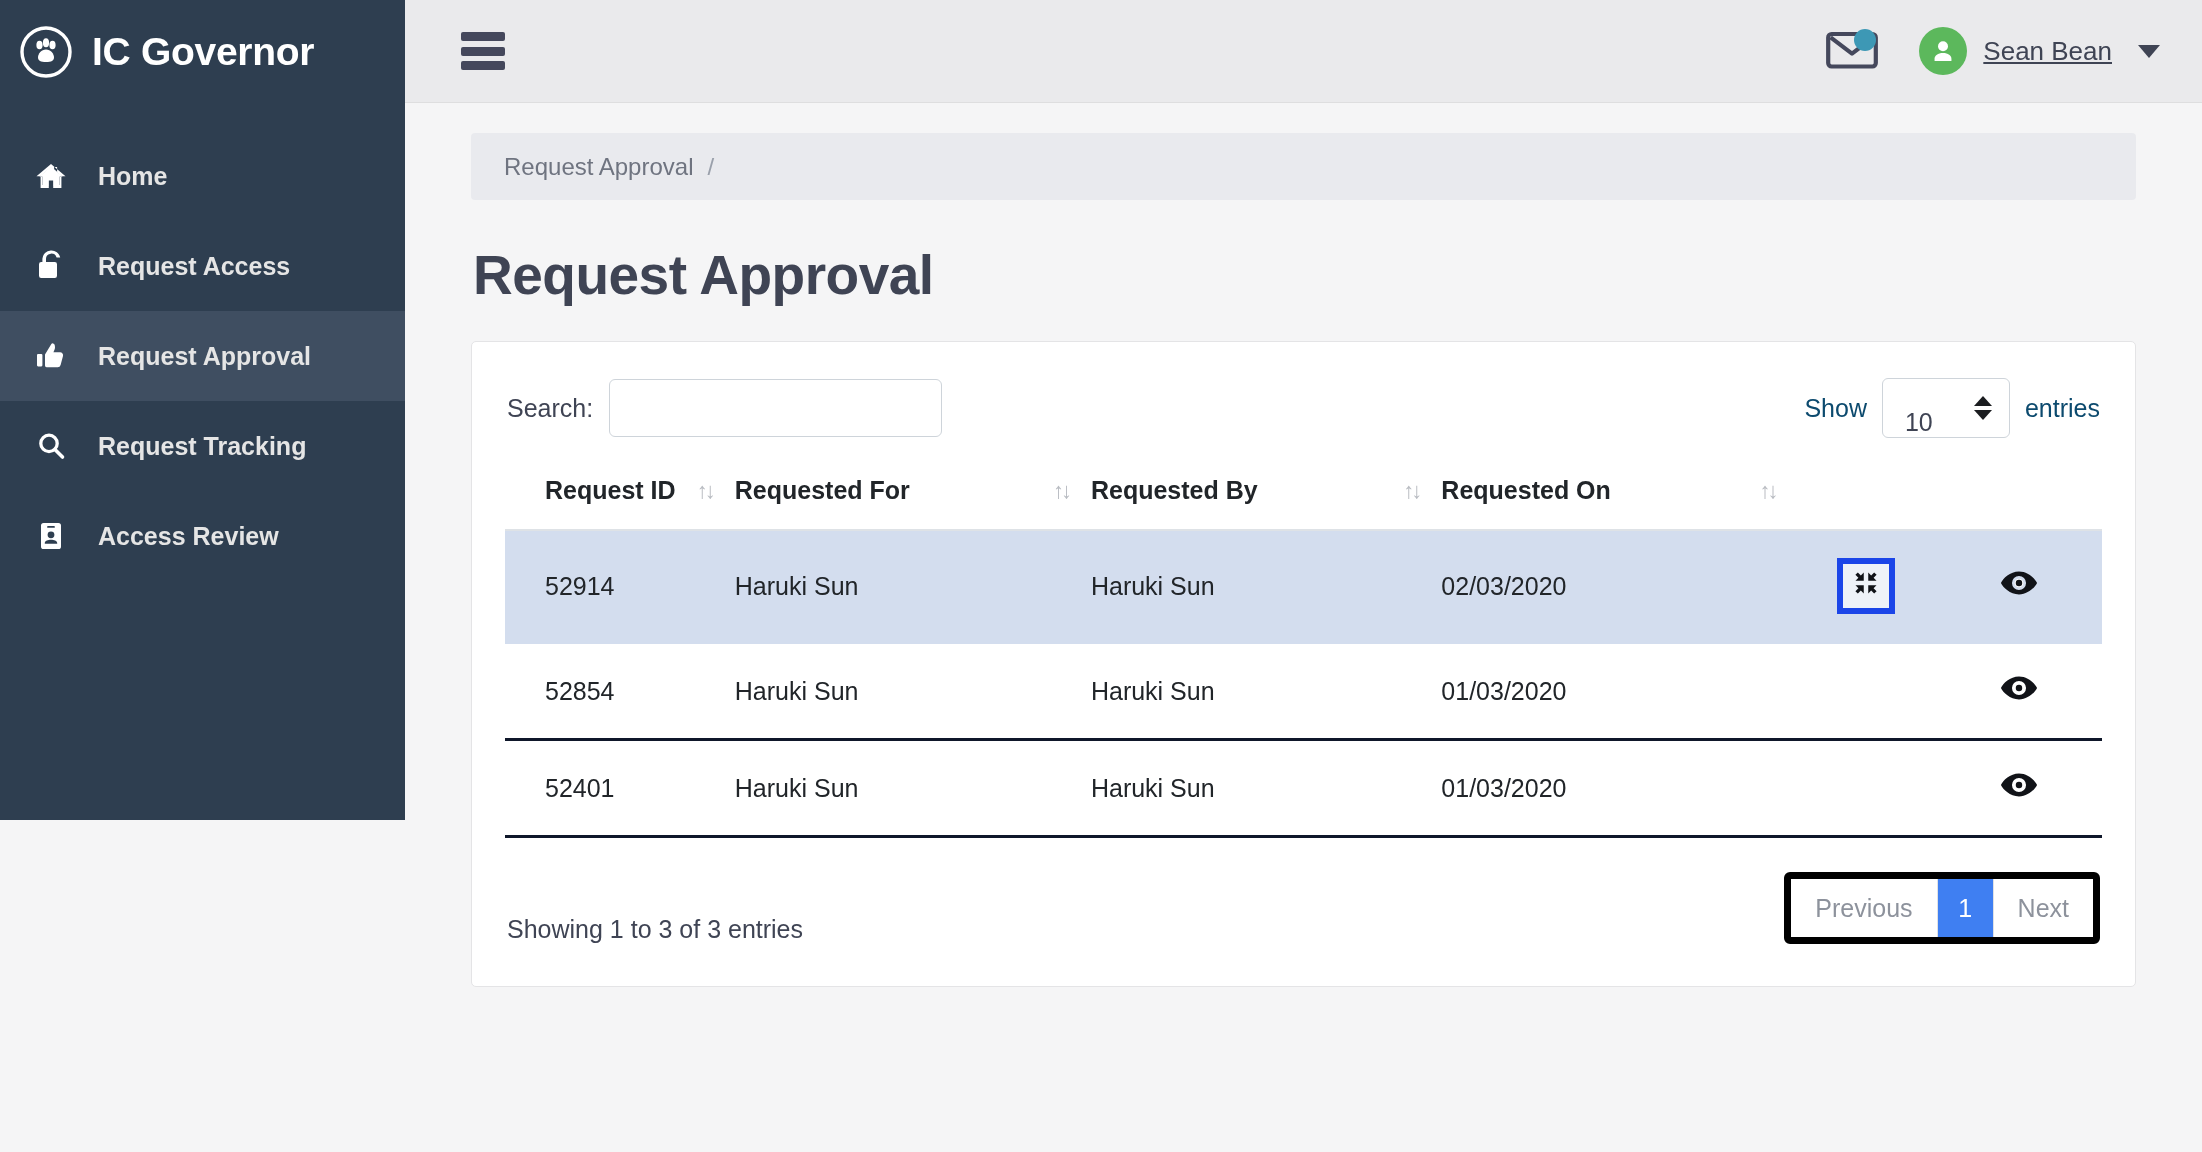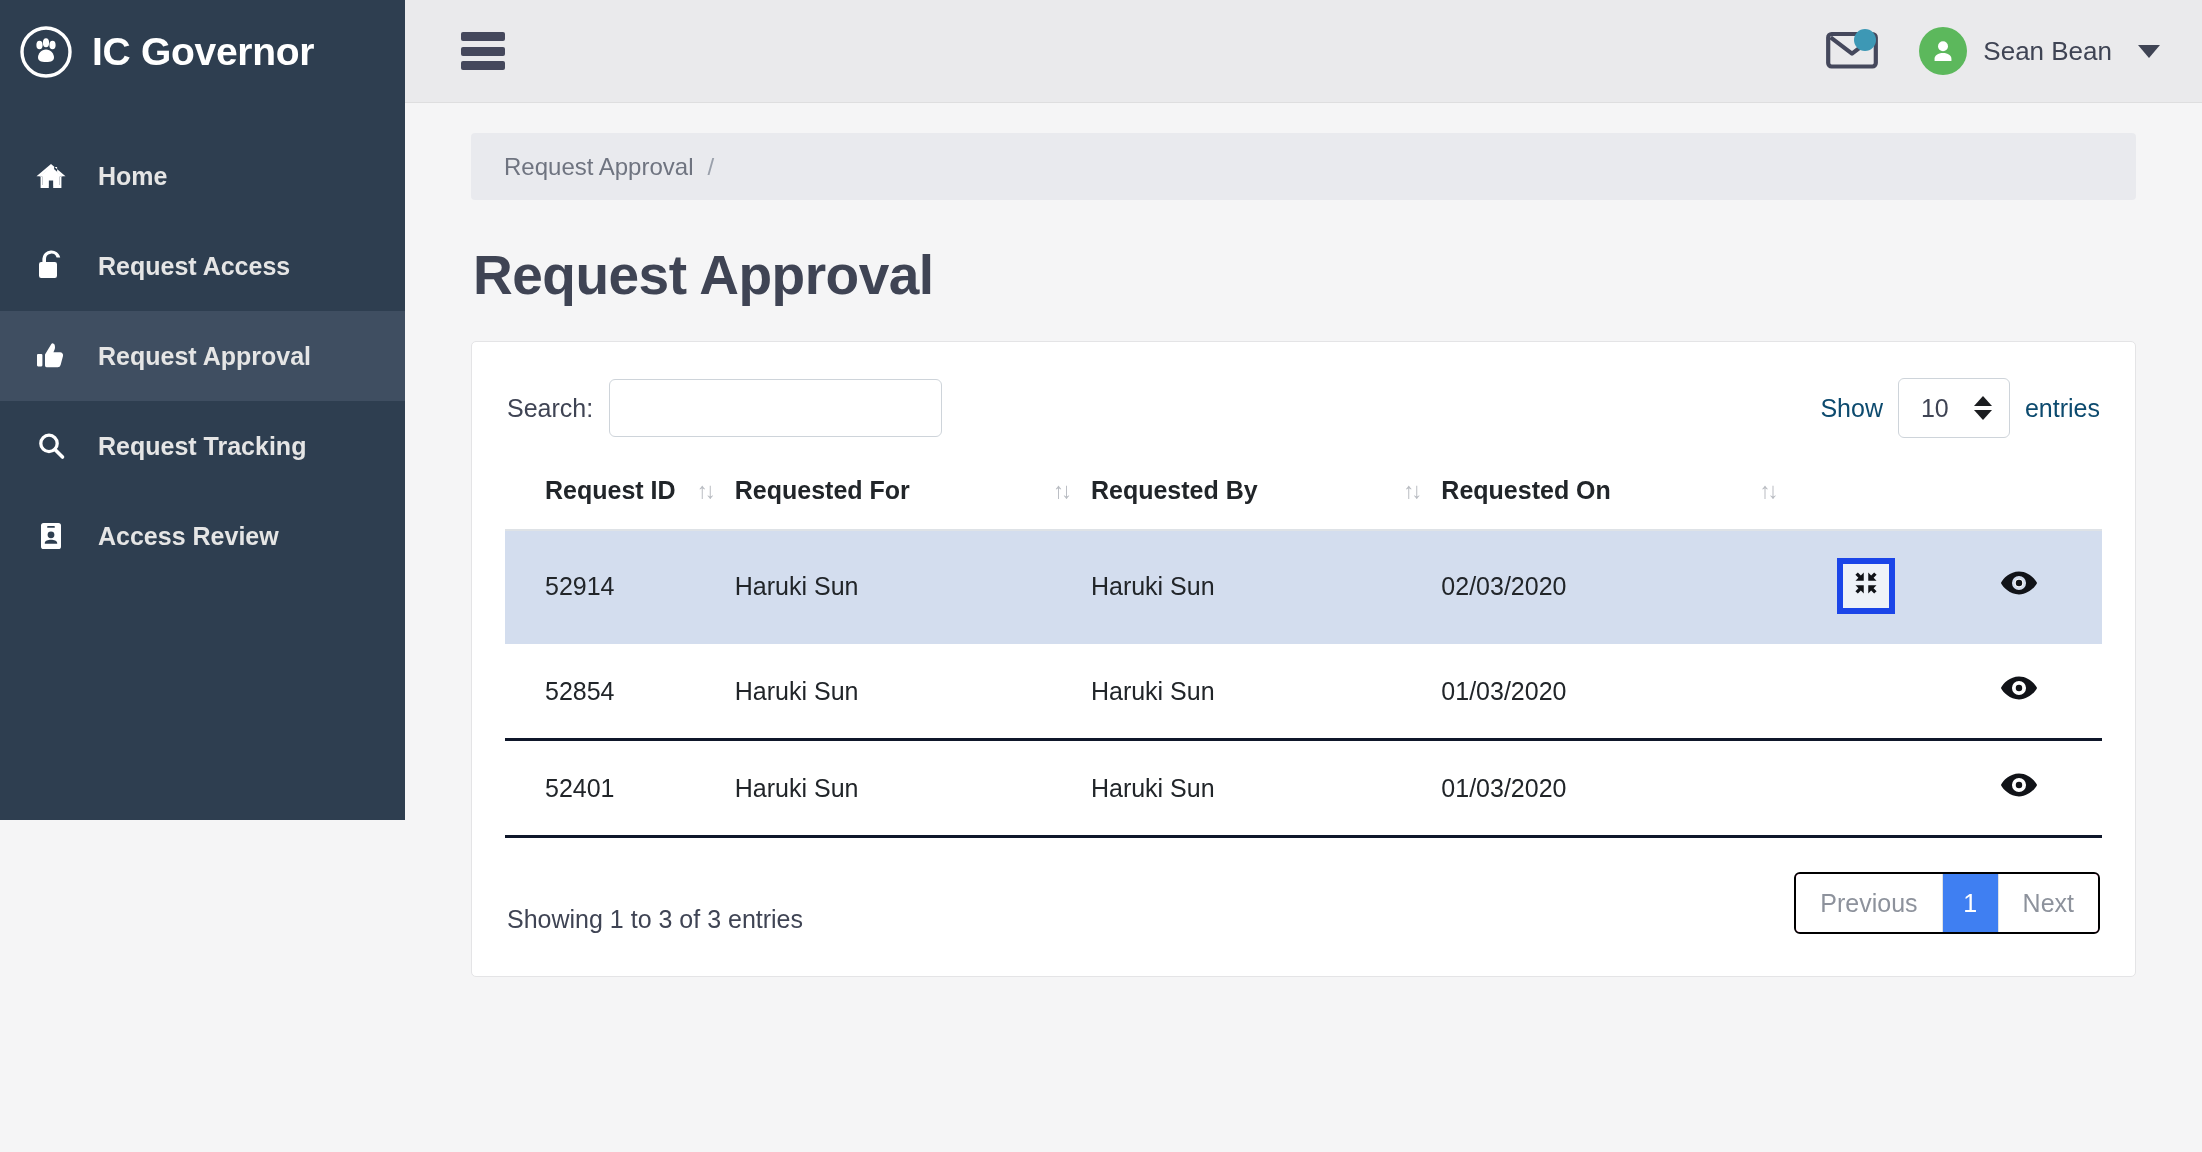--- a/index.html
+++ b/index.html
@@ -104,21 +104,21 @@
   }
   .hamburger span {
     display: block;
     height: 9px;
     border-radius: 2px;
     background: #45485c;
   }
 
   .topbar-spacer { flex: 1 1 auto; }
 
-  .topbar-right { display: flex; align-items: center; gap: 0; }
+  .topbar-right { display: flex; align-items: center; gap: 0; text-decoration: underline; }
 
   .mail-btn {
     position: relative;
     width: 78px;
     height: 70px;
     display: flex;
     align-items: center;
     justify-content: center;
     cursor: pointer;
   }
@@ -242,27 +242,27 @@
 
   .dt-length {
     display: flex;
     align-items: center;
     gap: 15px;
     padding-right: 2px;
   }
   .dt-length-text { font-size: 25px; color: #0c4a6e; }
   .dt-select {
     position: relative;
-    width: 112px;
+    width: 128px;
     height: 60px;
     border: 1px solid #ced4da;
     border-radius: 6px;
     background: #ffffff;
     display: flex;
-    align-items: center;
+    align-items: flex-end;
     padding-left: 22px;
     cursor: pointer;
   }
   .dt-select-value { font-size: 25px; color: #3f4454; }
   .dt-select-arrows {
     position: absolute;
     right: 17px;
     top: 50%;
     transform: translateY(-50%);
     display: flex;
@@ -345,21 +345,21 @@
   .dt-footer {
     display: flex;
     align-items: flex-end;
     justify-content: space-between;
     padding: 34px 2px 42px 2px;
   }
   .dt-info { font-size: 25px; color: #3f4454; }
 
   .pagination {
     display: flex;
-    border: 2px solid #000000;
+    border: 7px solid #000000;
     border-radius: 6px;
     overflow: hidden;
     background: #ec4899;
   }
   .page-link {
     display: flex;
     align-items: center;
     justify-content: center;
     height: 58px;
     padding: 0 24px;

